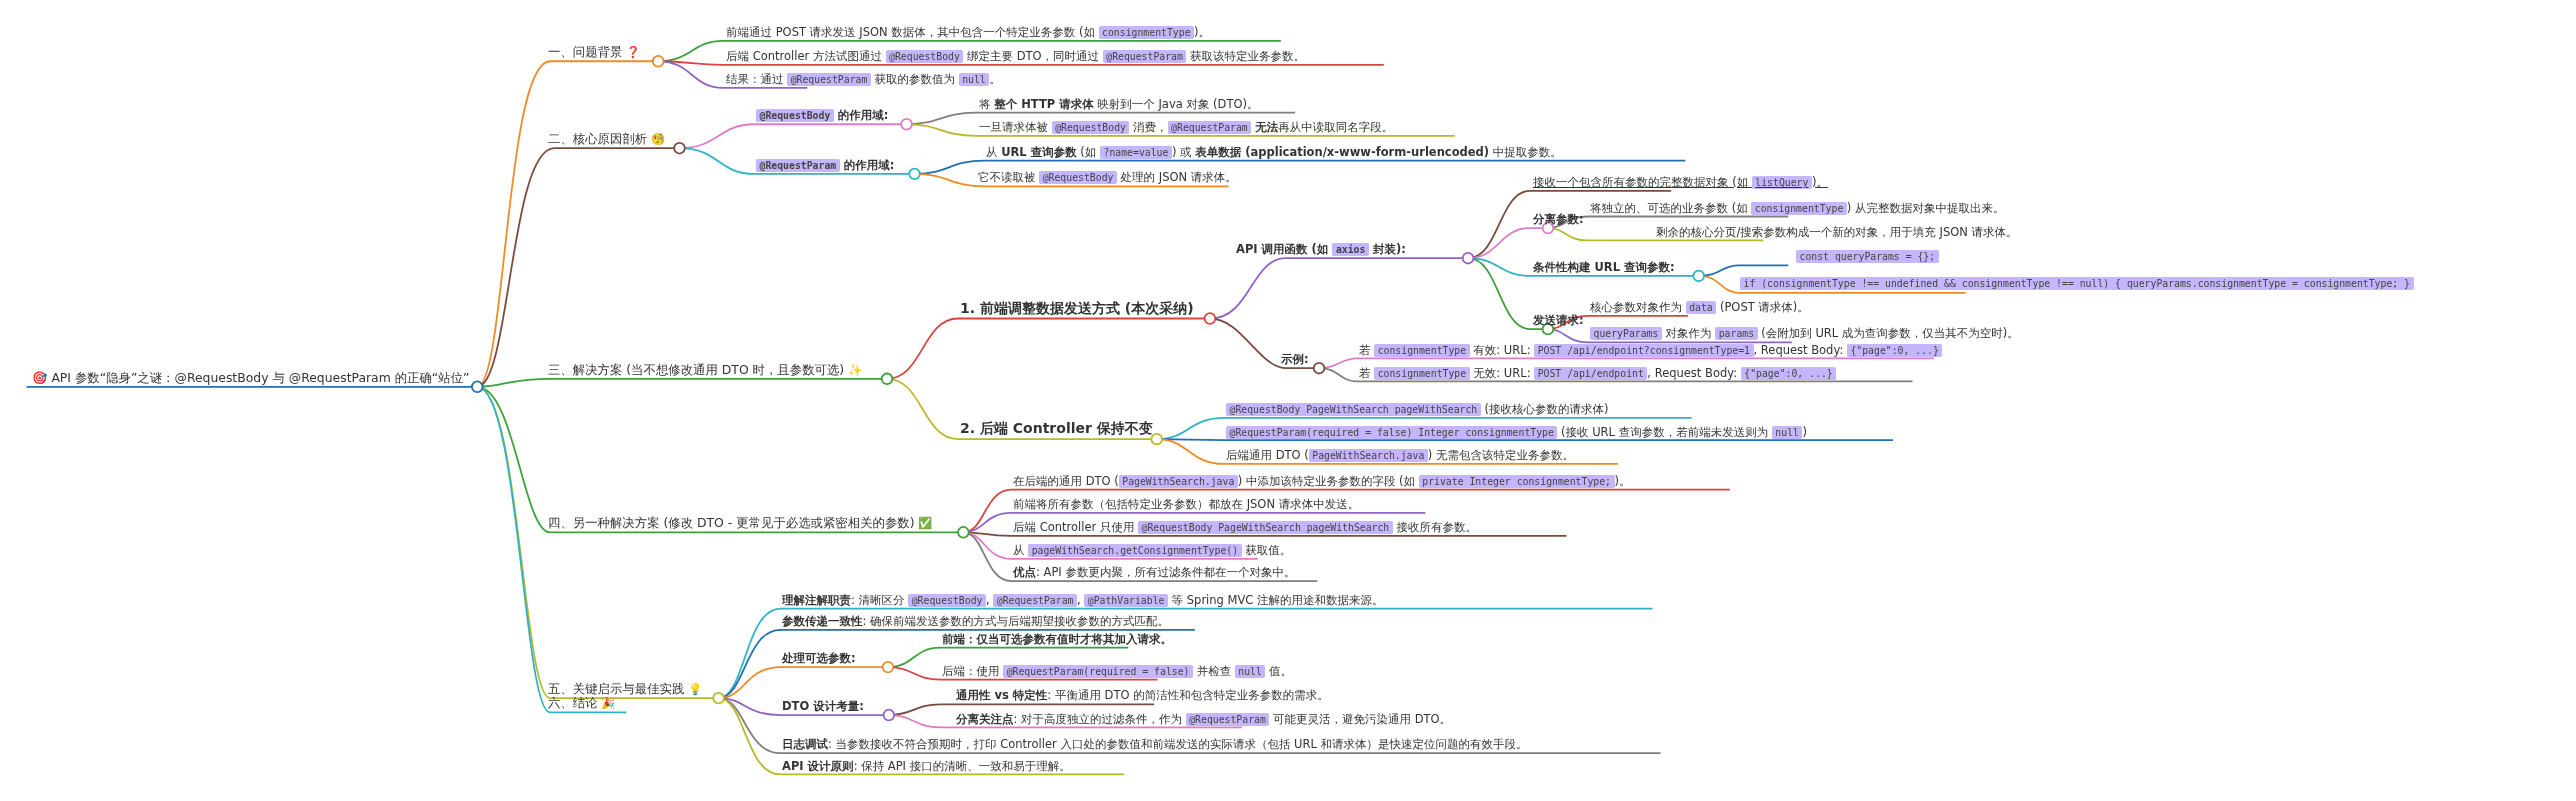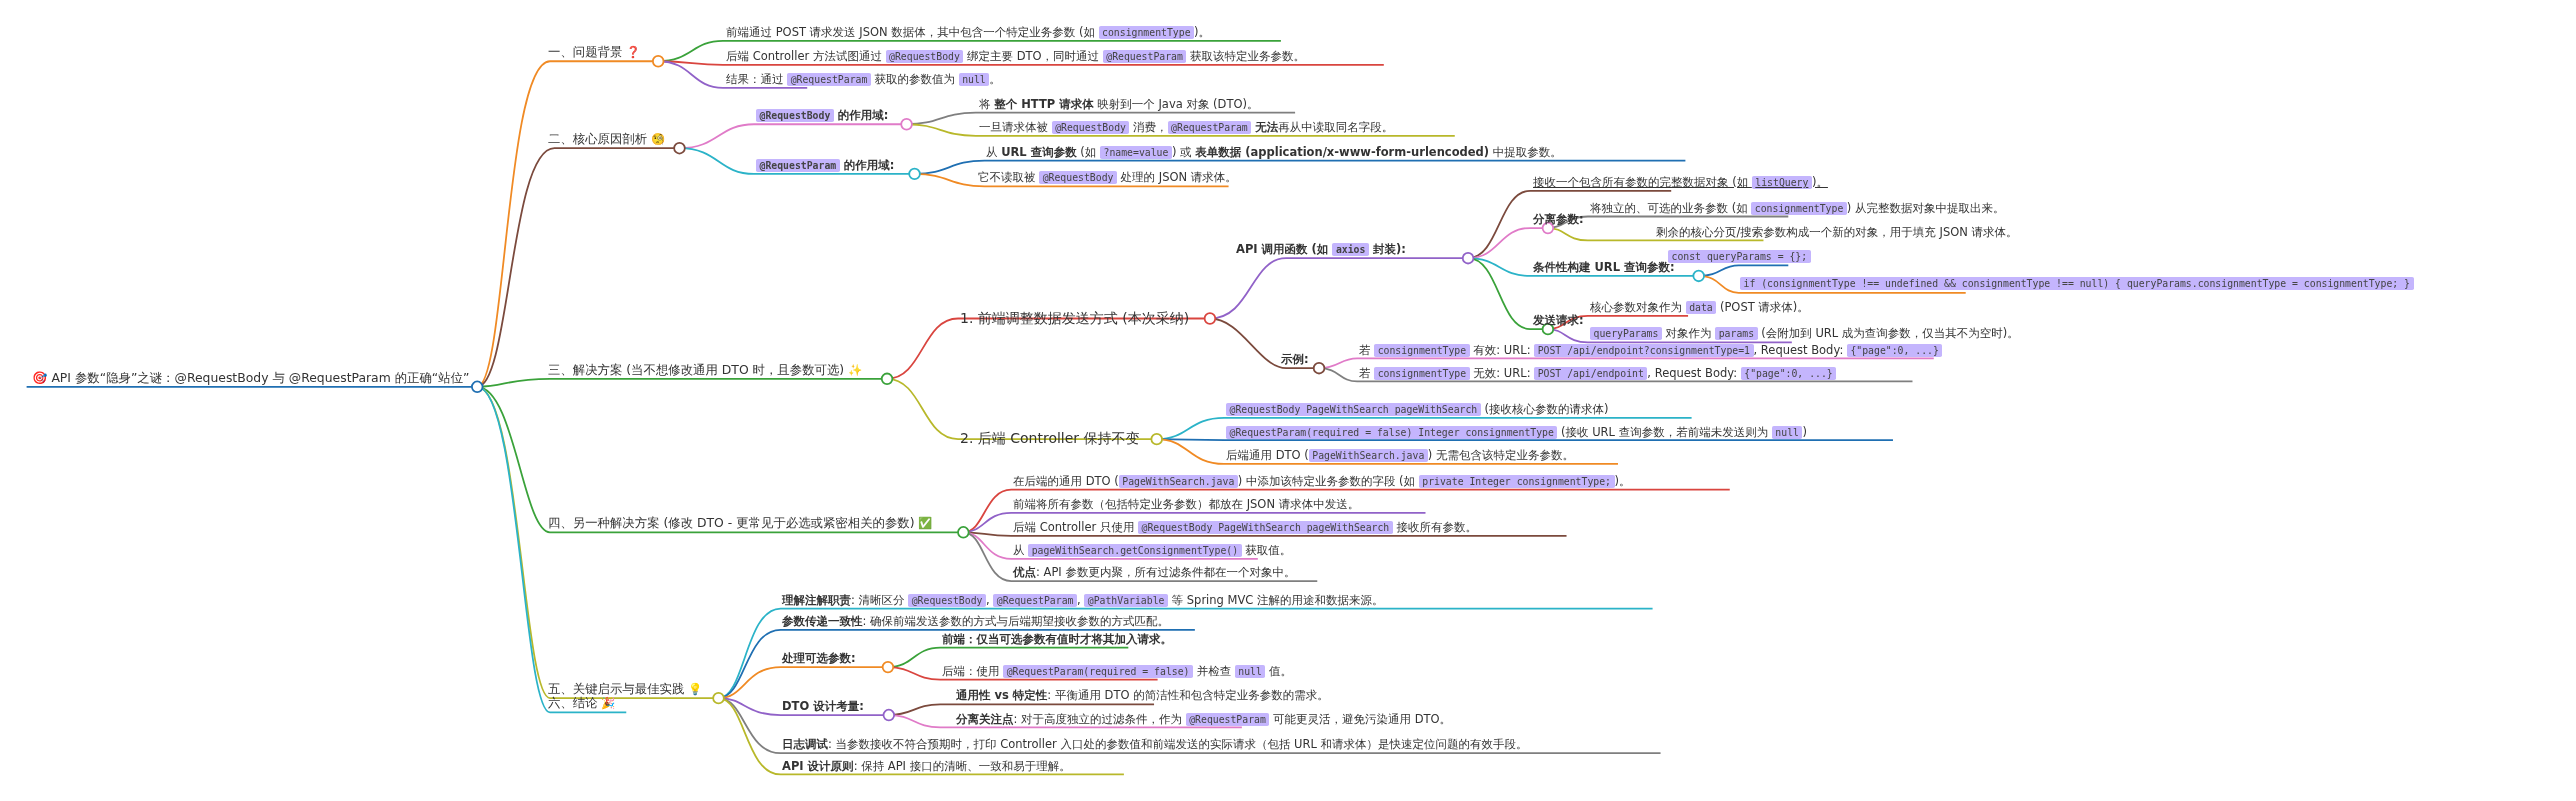--- a/index.html
+++ b/index.html
@@ -3,21 +3,21 @@
 <meta charset="utf-8">
 <style>
   html, body { margin: 0; padding: 0; background: #ffffff; }
   body { width: 2576px; height: 802px; position: relative; overflow: hidden;
          font-family: "DejaVu Sans", "Liberation Sans", sans-serif; color: #333333; }
   #edges { position: absolute; left: 0; top: 0; width: 2576px; height: 802px; }
   .node { position: absolute; white-space: nowrap; font-size: 11.5px; line-height: 16px; height: 16px; }
   .node.l1 { font-size: 12.4px; }
   .node.root { font-size: 12.4px; text-align: right; }
   .node.bold { font-weight: bold; }
-  .node.big { font-size: 14px; font-weight: normal; margin-top: 10px; }
+  .node.big { font-size: 14px; font-weight: bold; }
   .code { font-family: "DejaVu Sans Mono", "Liberation Mono", monospace; font-size: 9.8px;
           background: #c4b5fd; padding: 0.9px 3.5px; border-radius: 1.8px; color: #444; }
   .b { font-weight: bold; }
   .emoji { font-size: 11.5px; }
 </style>
 </head>
 <body>
 
 <svg id="edges" xmlns="http://www.w3.org/2000/svg" fill="none" stroke-width="2" viewBox="0 0 2904 904" width="2576" height="802">
 
@@ -166,21 +166,21 @@
 </div>
 <div class="node" style="left:1533px; top:174px;text-decoration:underline;">
   <span>接收一个包含所有参数的完整数据对象 (如 </span><span class="code">listQuery</span><span>)。</span>
 </div>
 <div class="node bold" style="left:1533px; top:211px;">分离参数:</div>
 <div class="node" style="left:1590px; top:200px;">
   <span>将独立的、可选的业务参数 (如 </span><span class="code">consignmentType</span><span>) 从完整数据对象中提取出来。</span>
 </div>
 <div class="node" style="left:1656px; top:224px;">剩余的核心分页/搜索参数构成一个新的对象，用于填充 JSON 请求体。</div>
 <div class="node bold" style="left:1533px; top:259px;">条件性构建 URL 查询参数:</div>
-<div class="node" style="left:1656px; top:248px;padding-left:12px;">
+<div class="node" style="left:1784px; top:248px;padding-left:12px;">
   <span class="code">const queryParams = {};</span>
 </div>
 <div class="node" style="left:1740px; top:275px;">
   <span class="code">if (consignmentType !== undefined &amp;&amp; consignmentType !== null) { queryParams.consignmentType = consignmentType; }</span>
 </div>
 <div class="node bold" style="left:1533px; top:312px;">发送请求:</div>
 <div class="node" style="left:1590px; top:299px;">
   <span>核心参数对象作为 </span><span class="code">data</span><span> (POST 请求体)。</span>
 </div>
 <div class="node" style="left:1590px; top:325px;">

